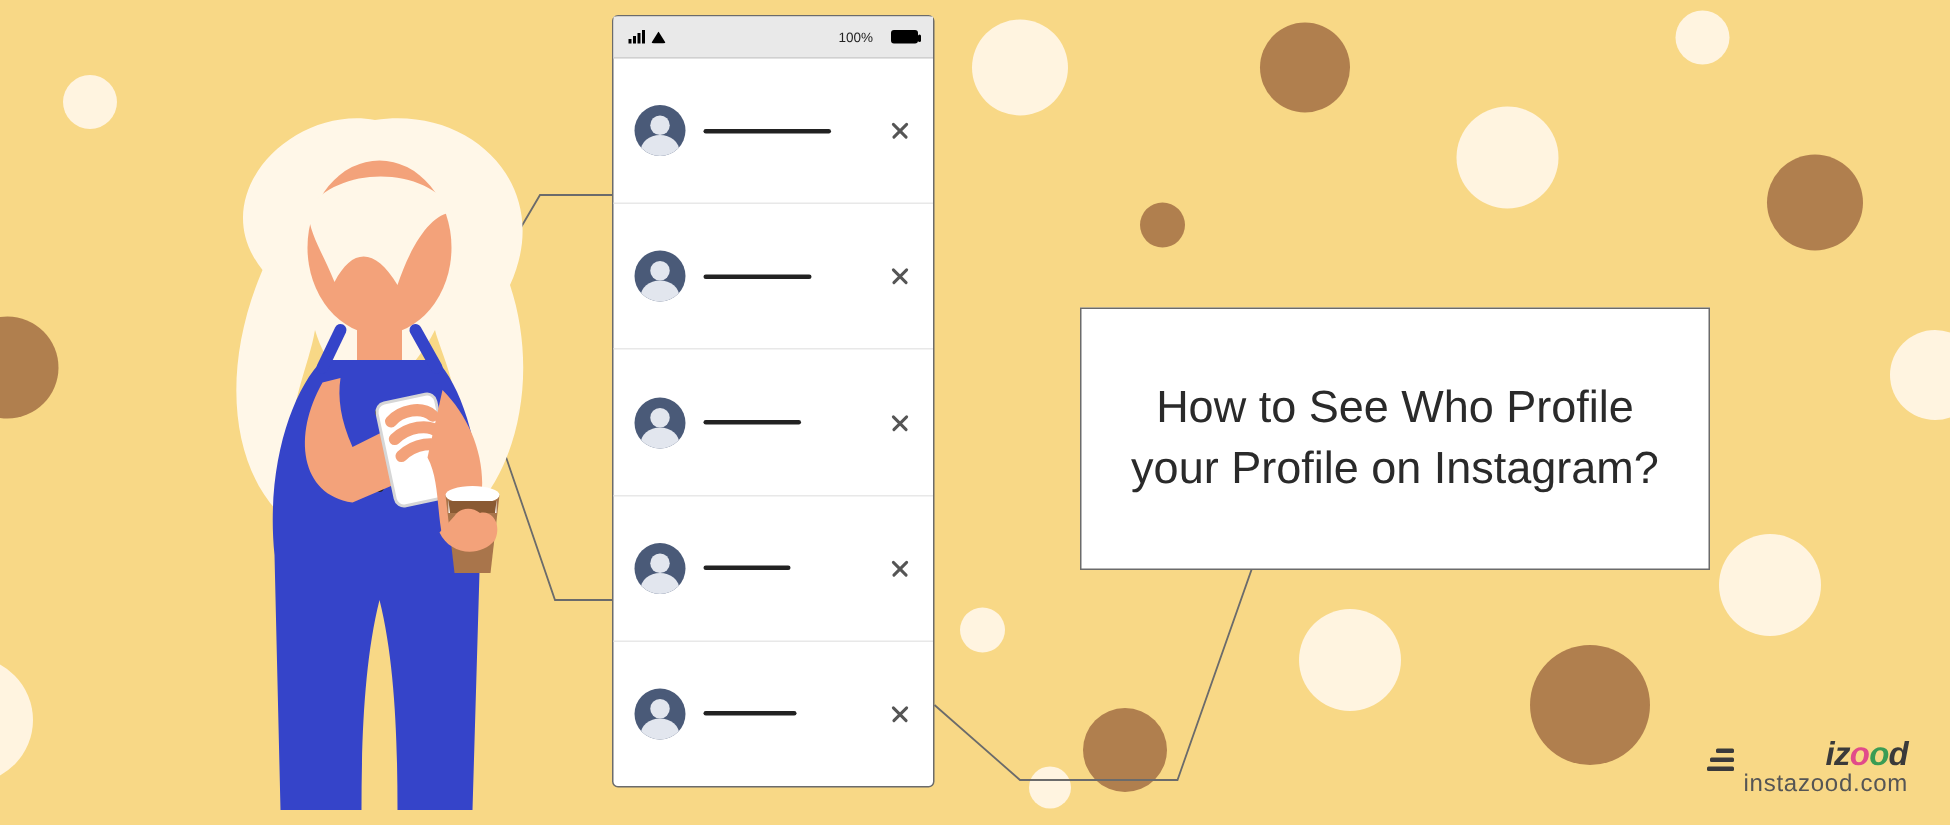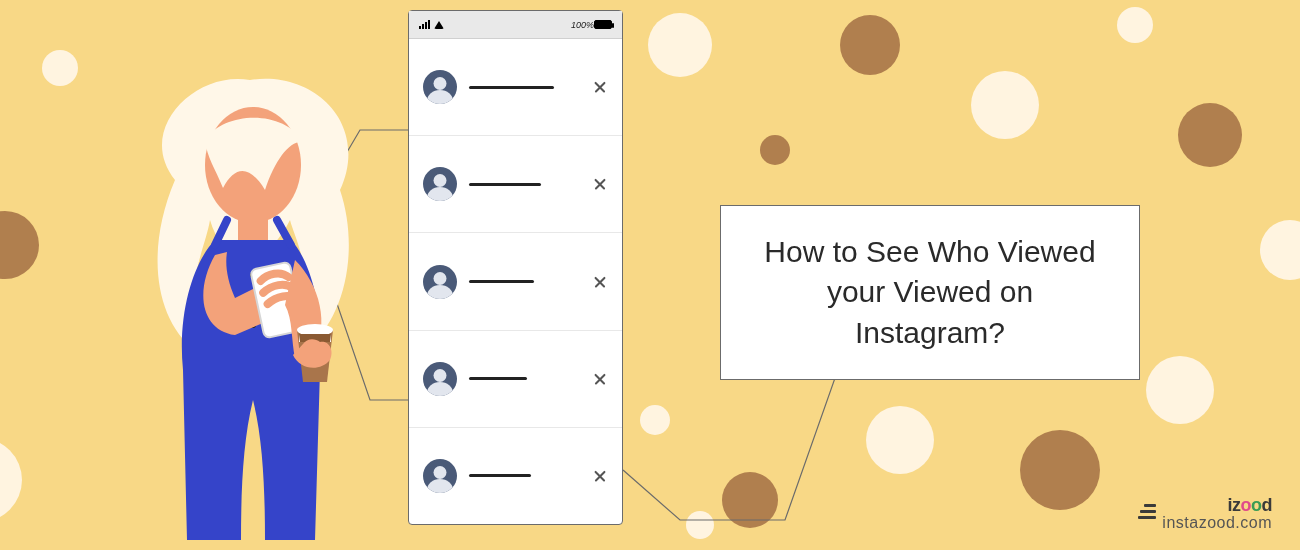--- a/index.html
+++ b/index.html
@@ -39,21 +39,21 @@
     background: #e9e9e9;
     border-bottom: 1px solid #d0d0d0;
     display: flex;
     align-items: center;
     justify-content: space-between;
     padding: 0 10px;
     font-size: 9px;
     color: #222;
   }
   .phone-statusbar .sb-left { display: flex; align-items: center; gap: 4px; }
-  .phone-statusbar .sb-right { display: flex; align-items: center; gap: 0; font-style: italic; }
+  .phone-statusbar .sb-right { display: flex; align-items: center; gap: 12px; }
   .battery {
     width: 18px; height: 9px; border: 1px solid #000; border-radius: 2px; position: relative; background:#000;
   }
   .battery::after { content:""; position:absolute; right:-3px; top:2px; width:2px; height:5px; background:#000; border-radius:1px;}
   .signal { display:flex; align-items:flex-end; gap:1px; height:9px;}
   .signal span{ width:2px; background:#000;}
   .signal span:nth-child(1){height:3px;}
   .signal span:nth-child(2){height:5px;}
   .signal span:nth-child(3){height:7px;}
   .signal span:nth-child(4){height:9px;}
@@ -127,21 +127,21 @@
 
   
   .woman { position:absolute; left:115px; top:70px; width:270px; height:480px; }
   
   
   .logo {
     position:absolute; right:28px; bottom:18px;
     text-align:right;
     color:#3a3a3a;
   }
-  .logo .brand { font-size:18px; font-weight:800; letter-spacing:-0.5px; }
+  .logo .brand { font-size:22px; font-weight:800; font-style:italic; letter-spacing:-0.5px; }
   .logo .brand .o1 { color:#e14a8a; }
   .logo .brand .o2 { color:#3a9c54; }
   .logo .site { font-size:16px; letter-spacing:0.5px; color:#555; margin-top:-2px;}
   .logo .lines { position:absolute; left:-24px; top:6px; }
   .logo .lines span{ display:block; width:18px; height:3px; background:#3a3a3a; margin:3px 0; border-radius:1px;}
   .logo .lines span:nth-child(1){width:12px; margin-left:6px;}
   .logo .lines span:nth-child(2){width:16px; margin-left:2px;}
 </style>
 </head>
 <body>
@@ -250,21 +250,21 @@
         </div>
         <div class="row">
           <div class="avatar"></div>
           <div class="name-line" style="width: 62px;"></div>
           <div class="close"></div>
         </div>
       </div>
   </div>
 
   <div class="title-card">
-    <h1>How to See Who Viewed your Viewed on Instagram?</h1>
+    <h1>How to See Who Profile your Profile on Instagram?</h1>
   </div>
 
   <div class="logo">
     <div class="lines">
         <span></span>
         <span></span>
         <span></span>
       </div>
     <div class="brand">
       <span>iz</span><span class="o1">o</span><span class="o2">o</span><span>d</span>

